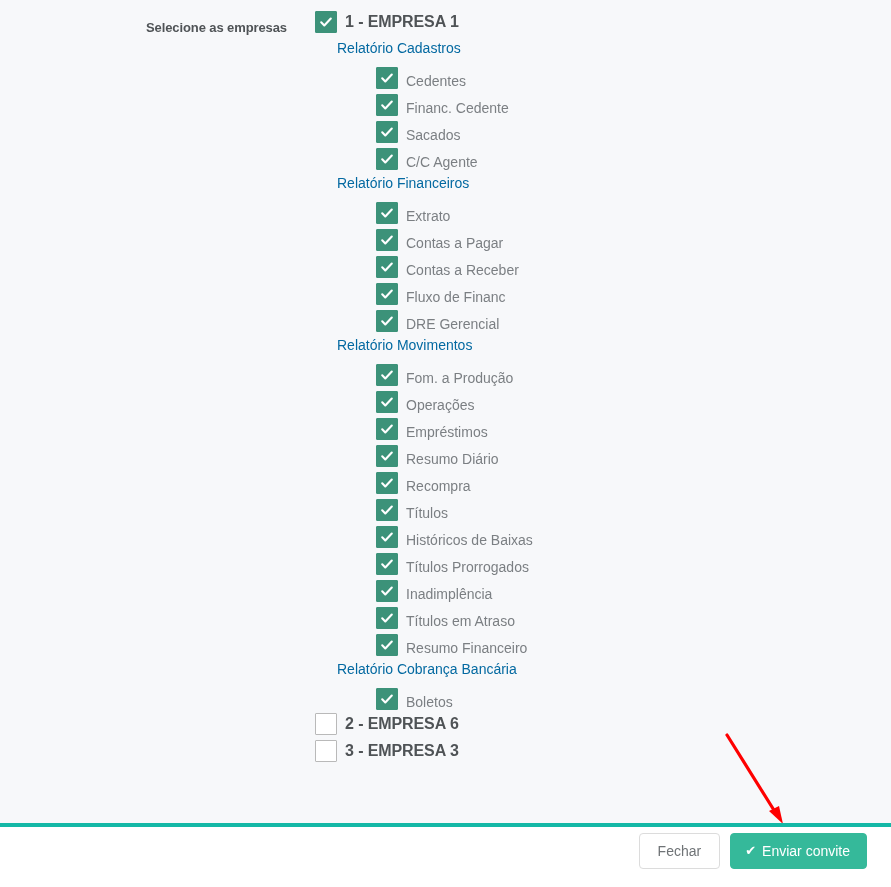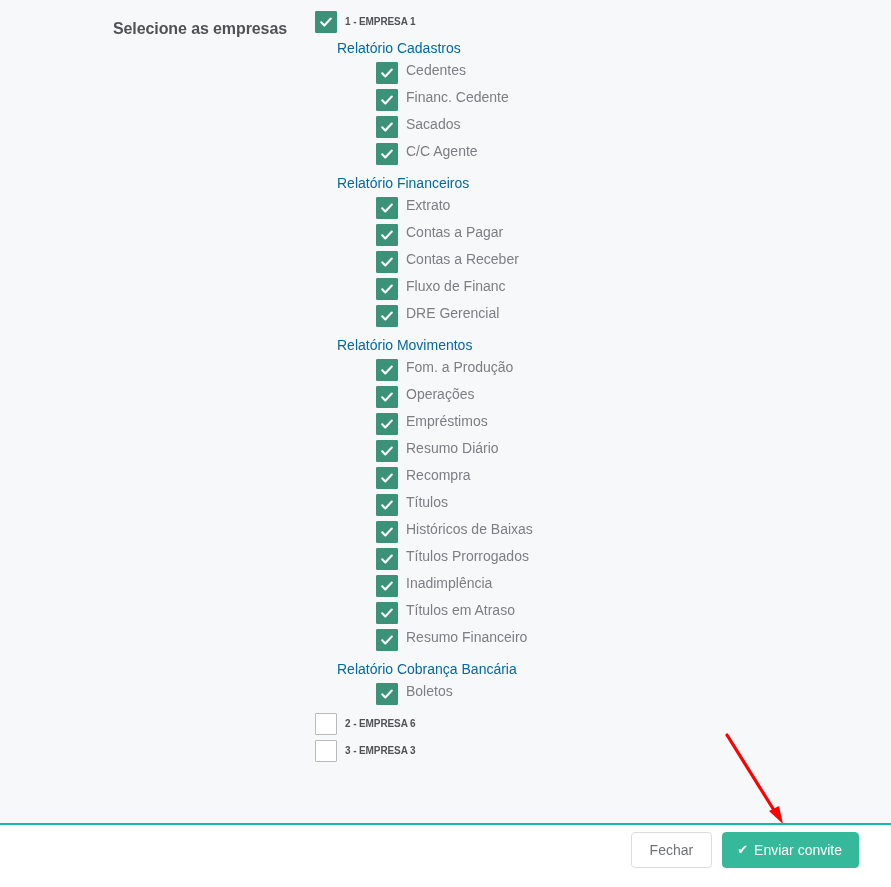--- a/index.html
+++ b/index.html
@@ -40,63 +40,63 @@
     top: 0;
     width: 891px;
   }
 
   #form-label {
     position: absolute;
     left: 0;
     top: 20px;
     width: 287px;
     text-align: right;
-    font-size: 16px;
+    font-size: 13px;
     font-weight: bold;
     color: #4f5356;
     letter-spacing: -0.1px;
   }
 
   #tree {
     position: absolute;
     left: 315px;
     top: 8px;
     width: 560px;
   }
 
   
   .company-row {
     display: flex;
     align-items: center;
     height: 27px;
     margin-left: 0px;
   }
   .company-label {
-    font-size: 10px;
+    font-size: 16px;
     font-weight: bold;
     color: #4f5356;
     margin-left: 8px;
     letter-spacing: -0.1px;
     white-space: nowrap;
   }
 
   
   .group-header {
     font-size: 14px;
     color: #0369a1;
     height: 27px;
     line-height: 27px;
     margin-left: 22px;
     white-space: nowrap;
   }
 
   
   .report-row {
     display: flex;
-    align-items: flex-start;
+    align-items: flex-end;
     height: 27px;
     margin-left: 45px;
     padding-left: 16px;
   }
   .report-label {
     font-size: 14px;
     color: #7b7f83;
     margin-left: 8px;
     white-space: nowrap;
   }
@@ -128,25 +128,25 @@
     left: 0; top: 0;
     width: 891px;
     height: 887px;
     pointer-events: none;
   }
 
   
   #modal-footer {
     height: 52px;
     background: #ffffff;
-    border-top: 2px solid #14b8a6;
+    border-top: 4px solid #14b8a6;
     display: flex;
     align-items: center;
     justify-content: flex-end;
-    padding-right: 32px;
+    padding-right: 24px;
     box-sizing: border-box;
     gap: 10px;
   }
 
   .btn {
     font-family: "Liberation Sans", sans-serif;
     font-size: 14px;
     border-radius: 4px;
     padding: 9px 14px;
     cursor: pointer;

